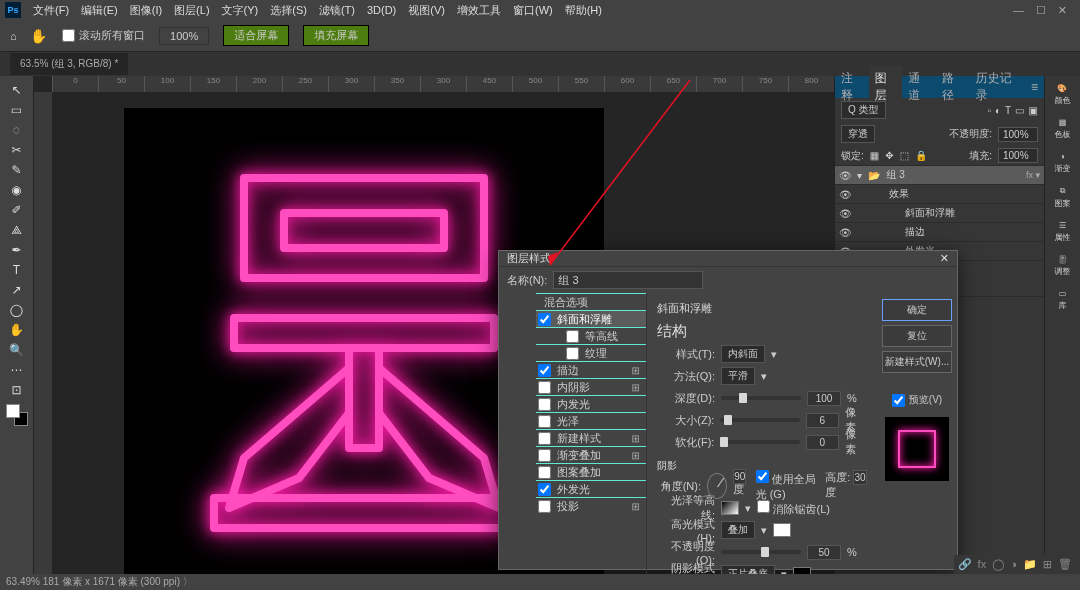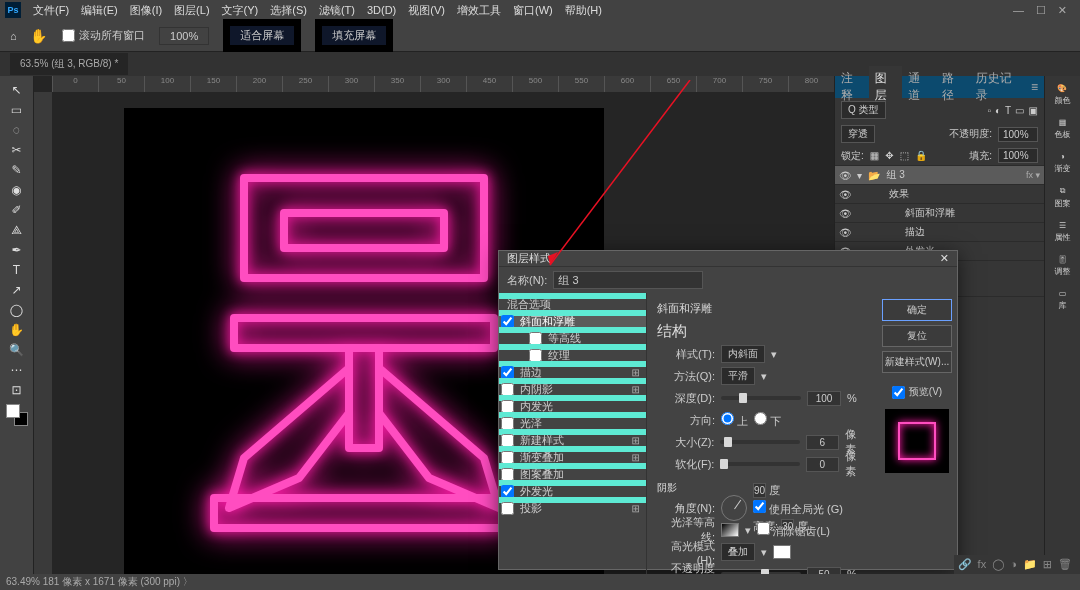--- a/index.html
+++ b/index.html
@@ -9,21 +9,21 @@
 .menubar { background: #424242; height: 20px; display: flex; align-items: center; padding: 0 5px; }
 .menubar .logo { width: 16px; height: 16px; background: #001e36; color: #31a8ff; font-size: 9px; display: flex; align-items: center; justify-content: center; margin-right: 6px; font-weight: bold; }
 .menubar .menu-item { padding: 0 6px; color: #ddd; font-size: 11px; cursor: pointer; }
 .menubar .window-controls { margin-left: auto; display: flex; gap: 12px; padding-right: 8px; color: #aaa; }
 
 
 .optionsbar { background: #424242; height: 32px; display: flex; align-items: center; padding: 0 10px; gap: 14px; border-bottom: 1px solid #222; }
 .optionsbar .hand-icon { font-size: 14px; }
 .optionsbar label { font-size: 11px; display: flex; align-items: center; gap: 4px; }
 .optionsbar .zoom { border: 1px solid #333; padding: 2px 10px; }
-.optionsbar .btn { border: 7px solid #000000; padding: 2px 10px; background: #0f172a; }
+.optionsbar .btn { border: 1px solid #000000; padding: 2px 10px; background: #4d7c0f; }
 
 
 .tabbar { background: #323232; height: 24px; display: flex; align-items: center; padding: 0 10px; }
 .tabbar .tab { background: #252525; padding: 4px 10px; font-size: 10px; color: #aaa; }
 
 
 .mainrow { display: flex; height: calc(100% - 92px); }
 
 
 .toolbar { width: 34px; background: #424242; display: flex; flex-direction: column; padding-top: 4px; border-right: 1px solid #222; align-items: center; }
@@ -68,37 +68,37 @@
 
 .dialog { position:absolute; left:498px; top:250px; width:460px; height:320px; background:#434343; border:1px solid #666; box-shadow:0 4px 20px rgba(0,0,0,.6); display:flex; flex-direction:column; font-size:11px; }
 .dialog .titlebar { background:#434343; height:22px; display:flex; align-items:center; padding:0 8px; color:#ddd; border-bottom:1px solid #333; }
 .dialog .titlebar .close { margin-left:auto; cursor:pointer; }
 .dialog .namebar { padding:4px 8px; display:flex; align-items:center; gap:6px; }
 .dialog .namebar input { flex:1; max-width:150px; background:#333; border:1px solid #555; color:#ccc; padding:2px 4px; font-size:11px; }
 .dialog .body { flex:1; display:flex; }
 
 .styles-list { width:148px; border-right:1px solid #333; display:flex; flex-direction:column; }
 .styles-list .hdr { padding:4px 8px; color:#aaa; }
-.style-item { display:flex; align-items:center; padding:2px 6px 2px 2px; border-top:6px solid #5eead4; position:relative; height:17px; }
+.style-item { display:flex; align-items:center; padding:2px 6px 2px 2px; border-top:1px solid #5eead4; position:relative; height:17px;margin-left:37px; }
 .style-item input[type=checkbox]{ margin-right:6px; }
 .style-item.sel { background:#5b5b5b; color:#fff; }
 .style-item .add { position:absolute; right:6px; font-size:10px; color:#aaa; }
 
 .settings { flex:1; padding:6px 10px; display:flex; flex-direction:column; gap:4px; }
 .settings .section-title { color:#ddd; margin-top:2px; }
 .form-row { display:flex; align-items:center; gap:6px; height:18px; }
 .form-row .lab { width:58px; text-align:right; color:#ccc; }
 .slider { height:4px; background:#333; position:relative; width:80px; border-radius:2px; }
 .slider .knob { position:absolute; top:-3px; width:8px; height:10px; background:#d8d8d8; border-radius:1px; }
 .num { background:#333; border:1px solid #555; width:34px; text-align:center; color:#ccc; font-size:10px; padding:1px 0;}
 .settings .swatch { width:18px; height:14px; border:1px solid #777; display:inline-block; }
 
 .right-buttons { width:80px; padding:6px; display:flex; flex-direction:column; gap:4px; align-items:center; }
 .right-buttons .b { width:70px; text-align:center; background:#3b3b3b; border:1px solid #666; padding:3px 0; font-size:10px; }
-.right-buttons .check { font-size:10px; display:flex; gap:4px; align-items:center; margin-top:8px;}
+.right-buttons .check { font-size:10px; display:flex; gap:4px; align-items:center; margin-top:16px;}
 .preview-box { margin-top:6px; width:64px; height:64px; background:#000; display:flex; align-items:center; justify-content:center; }
 .preview-box .sq { width:38px; height:38px; border:2px solid #ff4dc0; box-shadow:0 0 8px #ff1ba8, inset 0 0 8px #ff1ba8; }
 
 
 .arrow-annot { position:absolute; left:500px; top:80px; pointer-events:none; }
 
 
 .statusbar { position:absolute; bottom:0; left:0; right:0; height:16px; background:#424242; font-size:10px; color:#aaa; display:flex; align-items:center; padding:0 6px; }
 .status-r { position:absolute; right:4px; bottom:16px; display:flex; gap:6px; background:#363636; padding:3px 4px; }
 .status-r span { font-size:11px; color:#888; }
@@ -416,46 +416,41 @@
         </div>
       <div class="form-row">
           <span class="lab">深度(D):</span>
           <div class="slider">
             <div class="knob" style="left:18px"></div>
           </div>
           <span class="num">100</span>
           <span>%</span>
         </div>
       <div class="form-row">
-          <span class="lab">方向:</span>
-          <label><input type="radio" checked="" style=""> <span>上</span></label>
-          <label><input type="radio" style=""> <span>下</span></label>
-        </div>
-      <div class="form-row">
           <span class="lab">大小(Z):</span>
           <div class="slider">
             <div class="knob" style="left:4px"></div>
           </div>
           <span class="num">6</span>
           <span>像素</span>
         </div>
       <div class="form-row">
           <span class="lab">软化(F):</span>
           <div class="slider">
             <div class="knob" style="left:0"></div>
           </div>
           <span class="num">0</span>
           <span>像素</span>
         </div>
 
       <div class="section-title" style="font-size:10px;margin-top:4px">阴影</div>
       <div class="form-row">
         <span class="lab">角度(N):</span>
         <div class="dial"></div>
-        <div style="display:flex;flex-direction:column;gap:2px">
+        <div style="display:flex;gap:2px">
           <div><span class="num">90</span> <span>度</span></div>
           <label><input type="checkbox" checked="" style=""> <span>使用全局光 (G)</span></label>
           <div><span style="width:auto">高度:</span> <span class="num">30</span> <span>度</span></div>
         </div>
       </div>
       <div class="form-row">
           <span class="lab">光泽等高线:</span>
           <span class="swatch" style="background:linear-gradient(135deg,#000,#fff)"></span>
           <span>▾</span>
           <label><input type="checkbox" style=""> <span>消除锯齿(L)</span></label>

